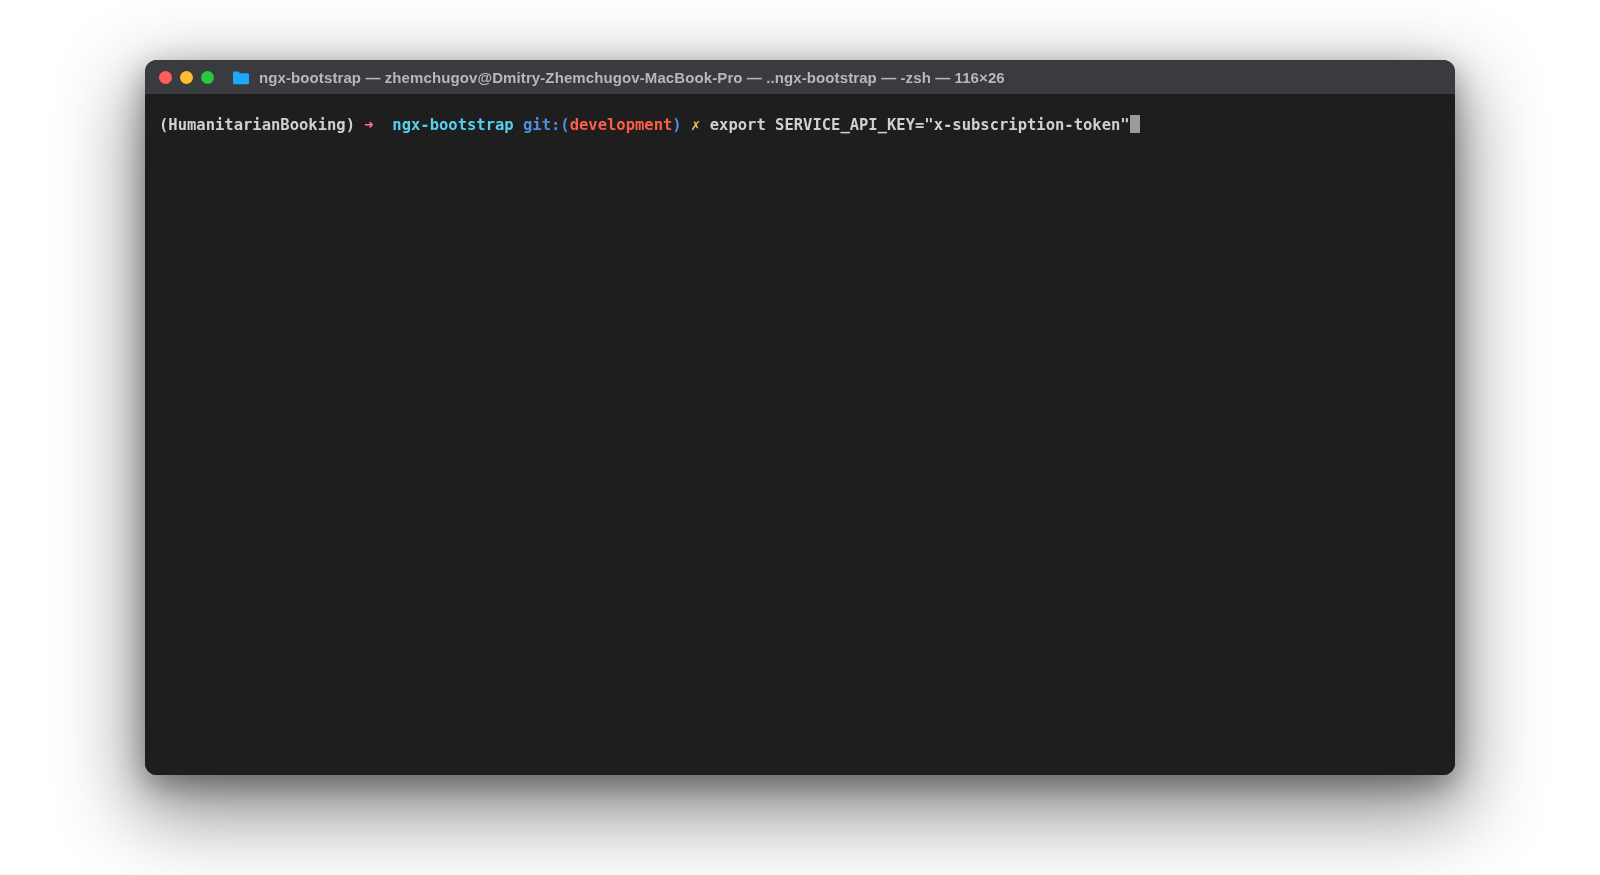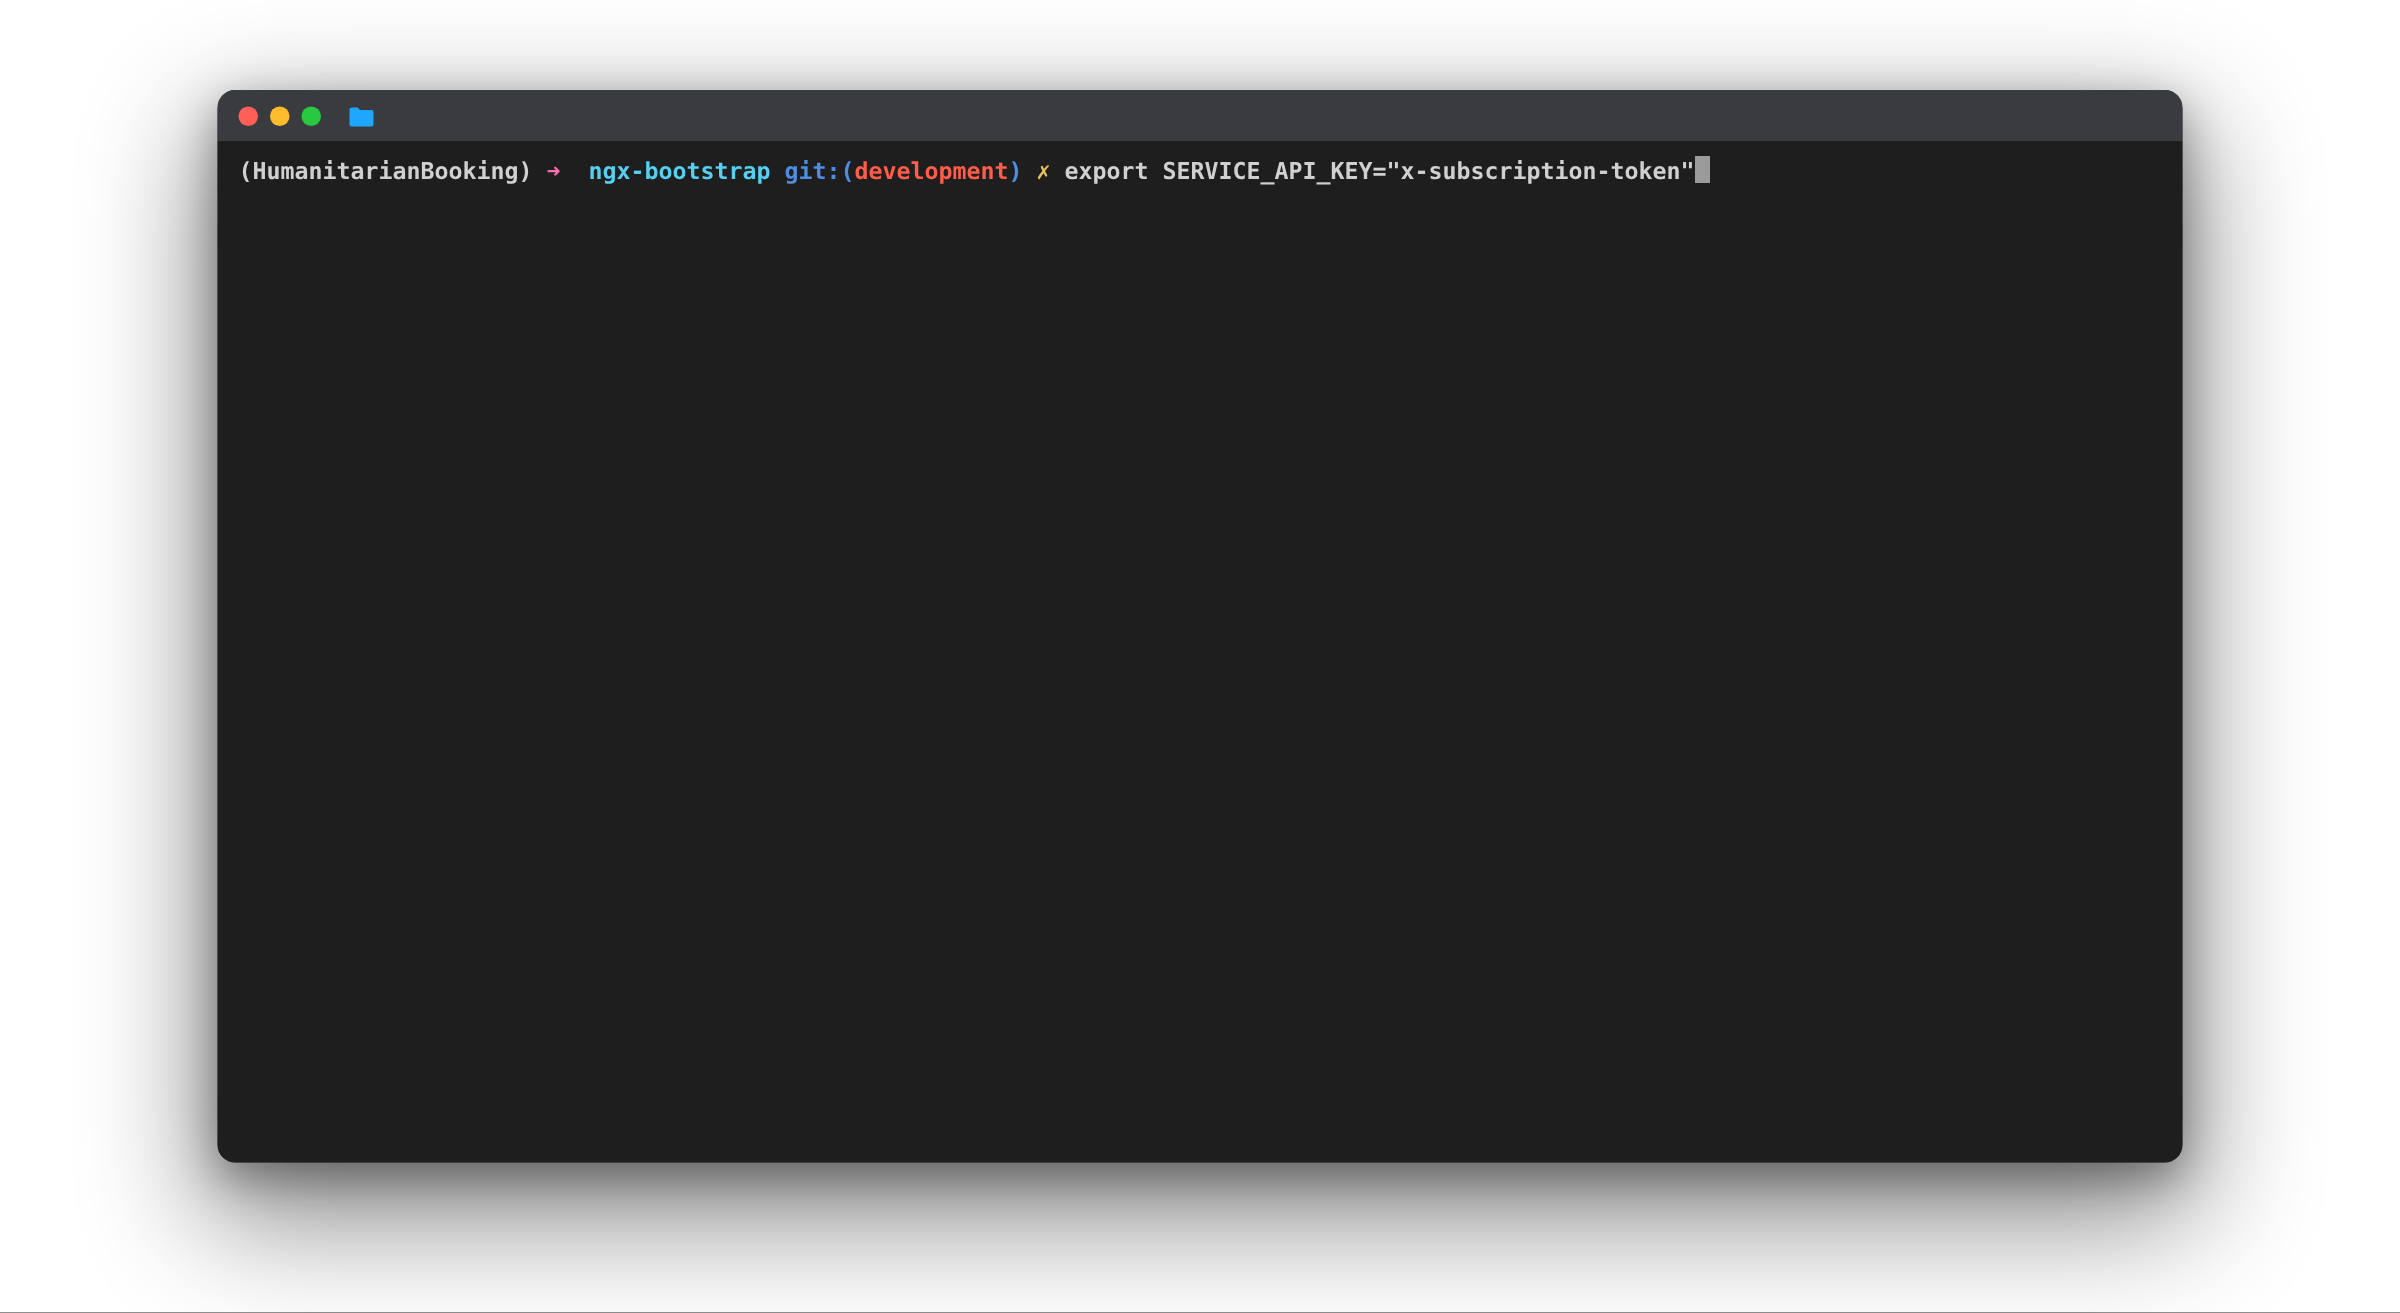--- a/index.html
+++ b/index.html
@@ -68,21 +68,21 @@
       font-size: 15px;
       font-weight: 600;
       font-family: -apple-system, BlinkMacSystemFont, 'Segoe UI', sans-serif;
       letter-spacing: 0.1px;
       white-space: nowrap;
     }
 
     .terminal-body {
       flex: 1;
       background: #1e1e1e;
-      padding: 10px 14px;
+      padding: 21px 14px;
       font-size: 15.5px;
       line-height: 1.4;
       font-weight: 600;
       white-space: pre;
       color: #d0d0d0;
     }
 
     .seg-env      { color: #d0d0d0; }
     .seg-arrow    { color: #ff6fb1; }
     .seg-dir      { color: #55d0f0; }
@@ -110,17 +110,18 @@
     <div class="traffic-lights">
       <div class="traffic-light tl-close"></div>
       <div class="traffic-light tl-min"></div>
       <div class="traffic-light tl-max"></div>
     </div>
     <span class="folder-icon">
       <svg width="18" height="14" viewBox="0 0 18 14">
         <path d="M1 2.2 C1 1.2 1.6 0.6 2.5 0.6 L6.4 0.6 L8 2.3 L15.5 2.3 C16.4 2.3 17 2.9 17 3.8 L17 11.8 C17 12.7 16.4 13.3 15.5 13.3 L2.5 13.3 C1.6 13.3 1 12.7 1 11.8 Z" fill="#1fa7ff"></path>
       </svg>
     </span>
+    <span class="window-title">ngx-bootstrap — zhemchugov@Dmitry-Zhemchugov-MacBook-Pro — ..ngx-bootstrap — -zsh — 116×26</span>
   </div>
 
   <div class="terminal-body"><span class="seg-env">(</span><span class="seg-env">HumanitarianBooking</span><span class="seg-env">)</span> <span class="seg-arrow">➜</span>  <span class="seg-dir">ngx-bootstrap</span> <span class="seg-git">git:</span><span class="seg-paren">(</span><span class="seg-branch">development</span><span class="seg-paren">)</span> <span class="seg-dirty">✗</span> <span class="seg-cmd">export SERVICE_API_KEY="x-subscription-token"</span><span class="cursor-block"></span></div>
 
 </div>
 
 </body></html>

